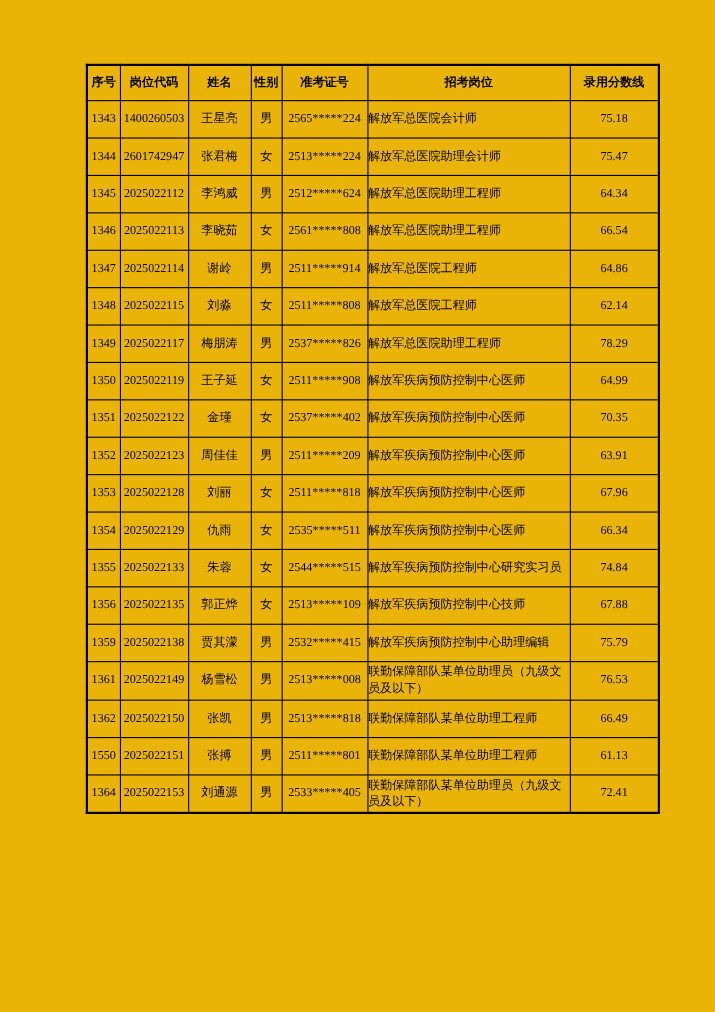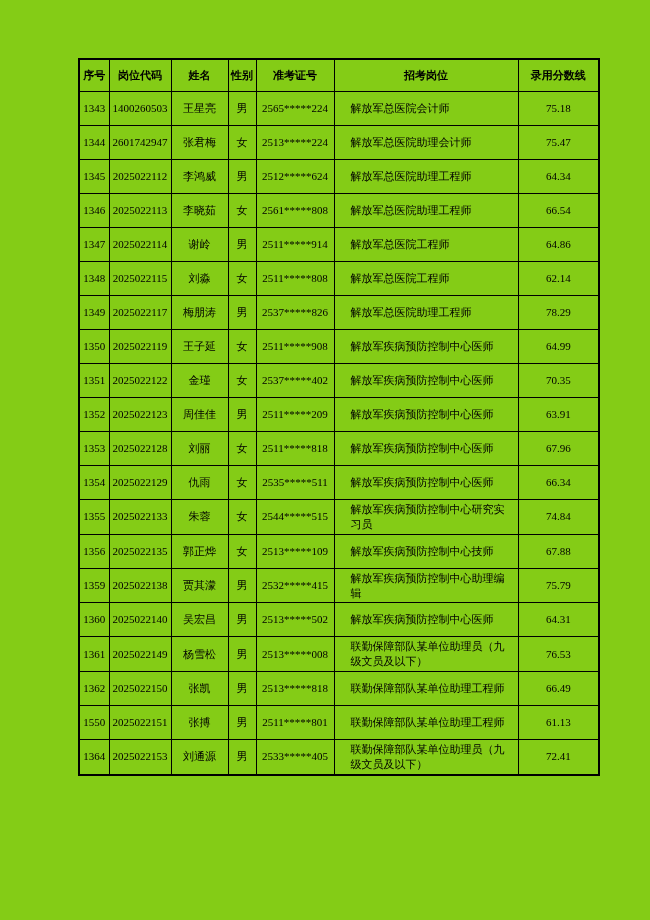--- a/index.html
+++ b/index.html
@@ -8,21 +8,21 @@
     background: #ffffff;
     width: 650px;
     height: 920px;
     font-family: "Liberation Serif", "DejaVu Serif", serif;
     color: #000000;
   }
   .page {
     position: relative;
     width: 650px;
     height: 920px;
-    background: #84cc16;
+    background: #eab308;
     overflow: hidden;
   }
   table.score-table {
     position: absolute;
     left: 78px;
     top: 58px;
     width: 520px;
     border-collapse: collapse;
     table-layout: fixed;
     border: 2px solid #000000;
@@ -40,21 +40,21 @@
   }
   table.score-table th {
     font-weight: bold;
     height: 27px;
   }
   table.score-table td {
     height: 29px;
   }
   table.score-table td.pos-col {
     text-align: left;
-    padding-left: 16px;
+    padding-left: 0;
     padding-right: 3px;
   }
 </style>
 </head>
 <body>
 
 <div class="page">
   <table class="score-table">
     <colgroup>
       <col style="width:30px">
@@ -206,29 +206,20 @@
         <tr>
           <td>1359</td>
           <td>2025022138</td>
           <td>贾其濛</td>
           <td>男</td>
           <td>2532*****415</td>
           <td class="pos-col">解放军疾病预防控制中心助理编辑</td>
           <td>75.79</td>
         </tr>
         <tr>
-          <td>1360</td>
-          <td>2025022140</td>
-          <td>吴宏昌</td>
-          <td>男</td>
-          <td>2513*****502</td>
-          <td class="pos-col">解放军疾病预防控制中心医师</td>
-          <td>64.31</td>
-        </tr>
-        <tr>
           <td>1361</td>
           <td>2025022149</td>
           <td>杨雪松</td>
           <td>男</td>
           <td>2513*****008</td>
           <td class="pos-col">联勤保障部队某单位助理员（九级文员及以下）</td>
           <td>76.53</td>
         </tr>
         <tr>
           <td>1362</td>

